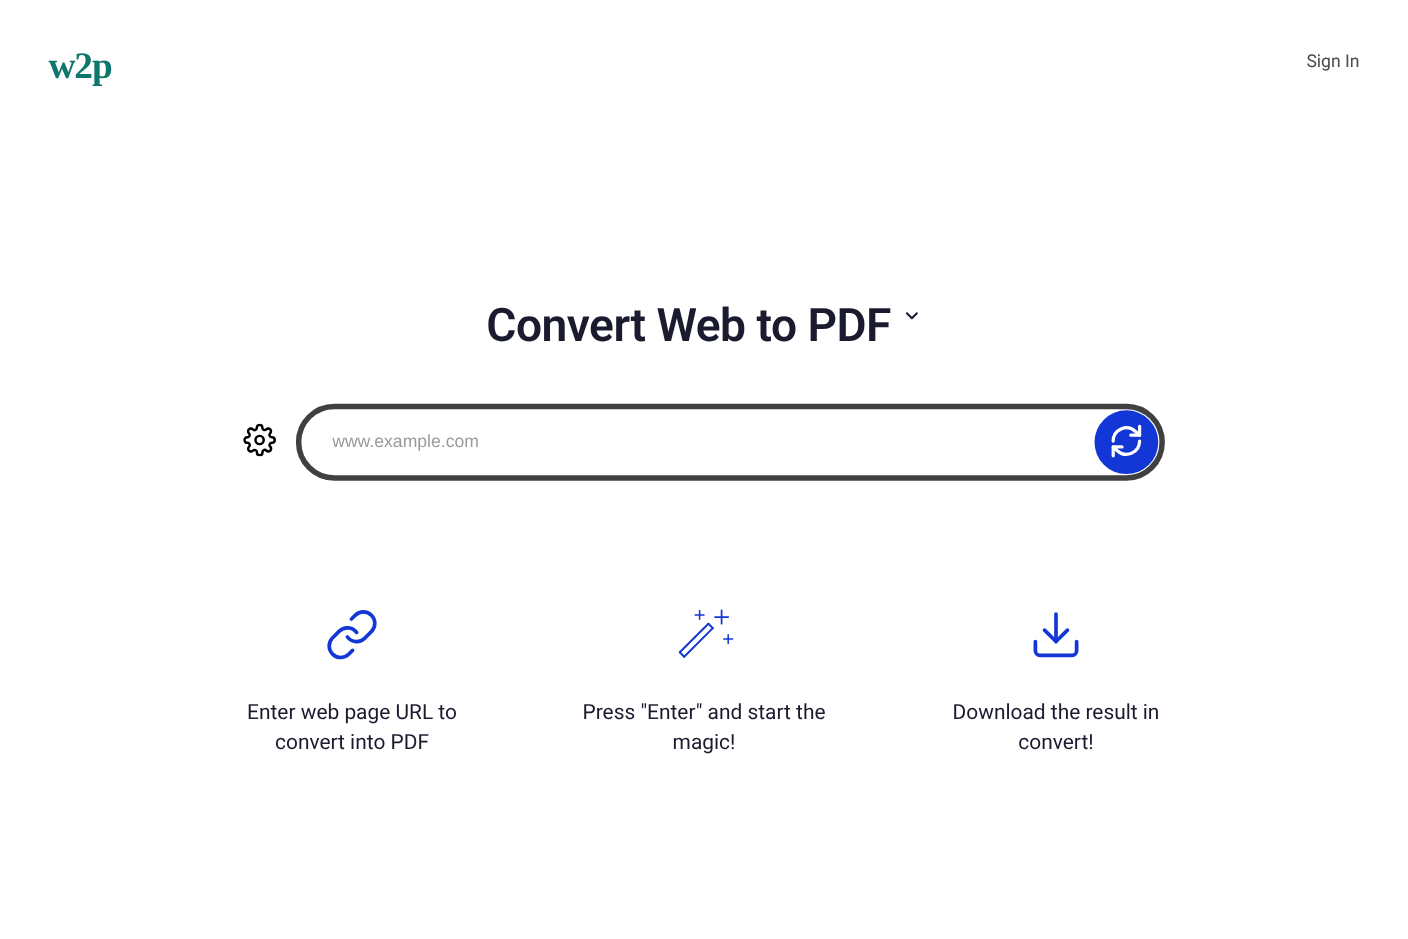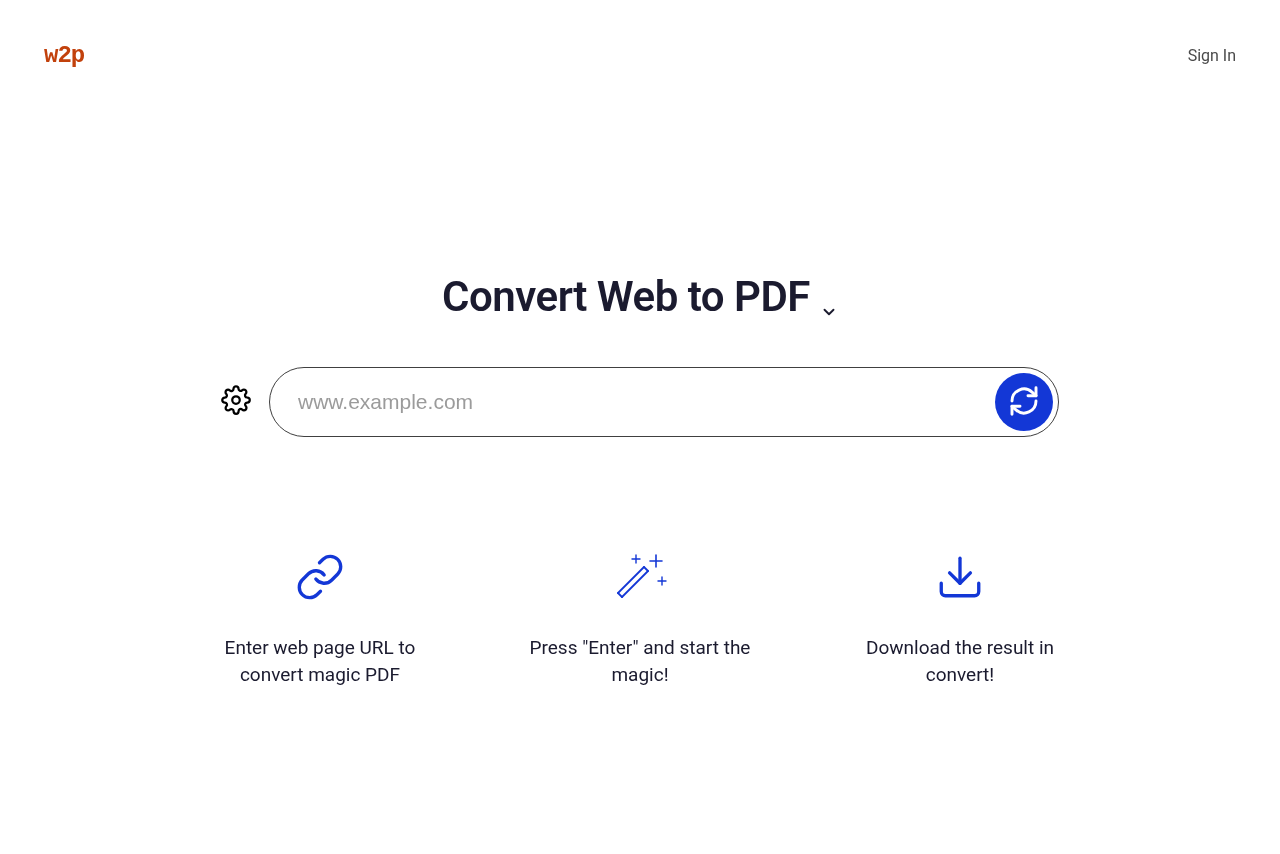--- a/index.html
+++ b/index.html
@@ -16,42 +16,42 @@
     }
     .header {
       position: relative;
       width: 100%;
       height: 112px;
     }
     .logo {
       position: absolute;
       left: 44px;
       top: 42px;
-      font-size: 24px;
+      font-size: 34px;
       font-weight: 900;
       letter-spacing: -1px;
-      color: #c2410c;
-      font-family: Liberation Mono, monospace;
+      color: #0f766e;
+      font-family: Liberation Serif, serif;
     }
     .signin {
       position: absolute;
       right: 44px;
       top: 46px;
       font-size: 16px;
       color: #4a4a4a;
       cursor: pointer;
     }
     .main {
       width: 100%;
       text-align: center;
       padding-top: 160px;
     }
     .title-row {
       display: inline-flex;
-      align-items: flex-end;
+      align-items: flex-start;
       gap: 10px;
       cursor: pointer;
     }
     .title {
       font-size: 42px;
       font-weight: 600;
       color: #1b1b2f;
       letter-spacing: -0.5px;
     }
     .chevron {
@@ -72,23 +72,23 @@
     }
     .input-container {
       position: relative;
       width: 790px;
       height: 70px;
     }
     .url-input {
       width: 100%;
       height: 100%;
       border-radius: 35px;
-      border: 1px solid #404040;
+      border: 5px solid #404040;
       padding: 0 80px 0 28px;
-      font-size: 21px;
+      font-size: 16px;
       color: #333;
       outline: none;
     }
     .url-input::placeholder {
       color: #9b9b9b;
     }
     .convert-btn {
       position: absolute;
       right: 6px;
       top: 6px;
@@ -172,21 +172,21 @@
   </div>
 
   <div class="steps">
     <div class="step">
       <div class="step-icon">
         <svg width="50" height="50" viewBox="0 0 24 24" fill="none" stroke="#1337d6" stroke-width="1.6" stroke-linecap="round" stroke-linejoin="round">
           <path d="M10 13a5 5 0 0 0 7.54.54l3-3a5 5 0 0 0-7.07-7.07l-1.72 1.71"></path>
           <path d="M14 11a5 5 0 0 0-7.54-.54l-3 3a5 5 0 0 0 7.07 7.07l1.71-1.71"></path>
         </svg>
       </div>
-      <div class="step-text">Enter web page URL to convert magic PDF</div>
+      <div class="step-text">Enter web page URL to convert into PDF</div>
     </div>
 
     <div class="step">
       <div class="step-icon">
         <svg width="56" height="52" viewBox="0 0 56 52" fill="none" stroke="#1337d6" stroke-width="1.8" stroke-linecap="round" stroke-linejoin="round">
           <line x1="10" y1="46" x2="36" y2="20"></line>
           <line x1="6" y1="42" x2="32" y2="16"></line>
           <line x1="10" y1="46" x2="6" y2="42"></line>
           <line x1="36" y1="20" x2="32" y2="16"></line>
           <path d="M44 10 L44 4 M44 10 L44 16 M44 10 L38 10 M44 10 L50 10" stroke-width="1.6"></path>

